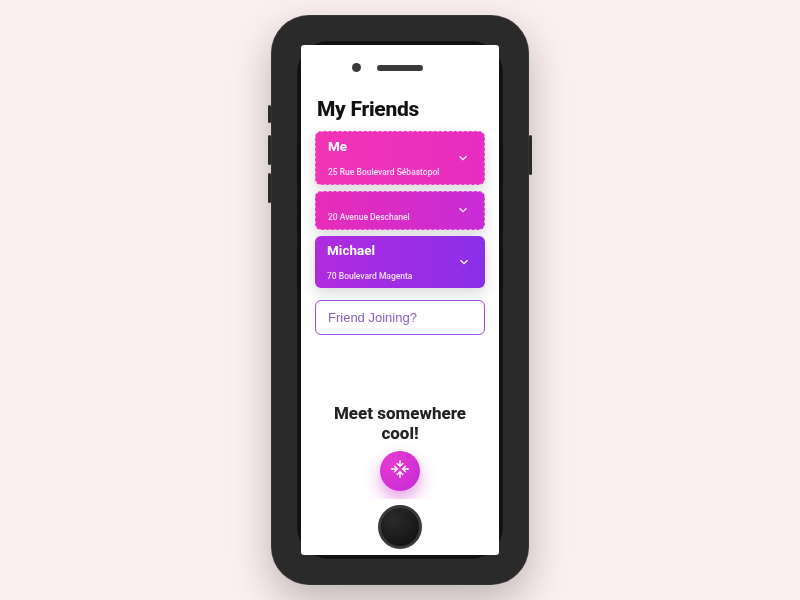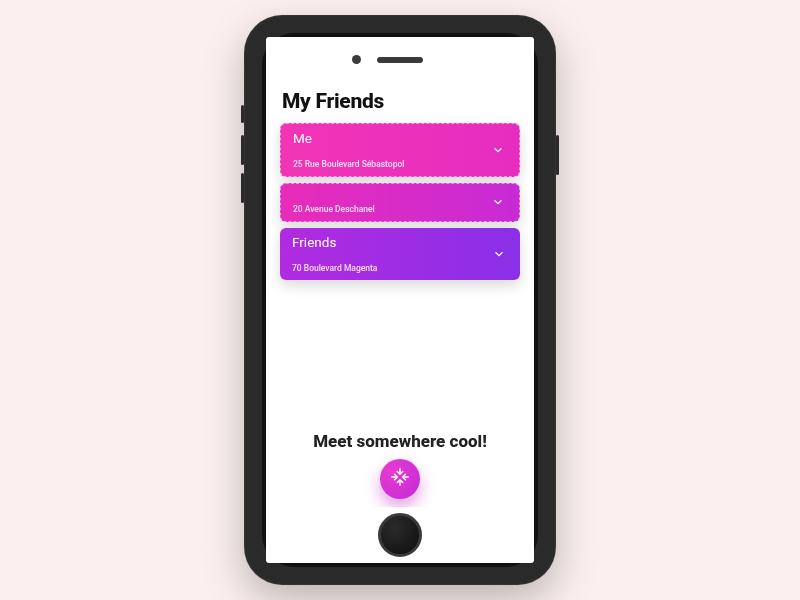--- a/index.html
+++ b/index.html
@@ -7,25 +7,25 @@
   body {
     background: #fbf0ef;
     font-family: -apple-system, "Segoe UI", Roboto, Helvetica, Arial, sans-serif;
     display: flex;
     align-items: center;
     justify-content: center;
   }
 
   
   .phone {
-    width: 312px;
+    width: 258px;
     height: 570px;
     background: #2a2a2a;
     border-radius: 38px;
-    padding: 18px;
+    padding: 26px;
     box-shadow: 0 16px 40px rgba(0,0,0,0.25), inset 0 0 2px rgba(255,255,255,0.2);
     position: relative;
   }
   .phone-inner {
     width: 100%;
     height: 100%;
     background: #111;
     border-radius: 32px;
     padding: 4px;
     position: relative;
@@ -106,21 +106,21 @@
   .cards { display: flex; flex-direction: column; gap: 6px; }
 
   .card {
     position: relative;
     border-radius: 6px;
     padding: 7px 36px 7px 12px;
     color: #fff;
     box-shadow: 0 6px 14px rgba(0,0,0,0.14);
     cursor: pointer;
   }
-  .card .name { font-size: 13.5px; font-weight: 400; line-height: 1.1; }
+  .card .name { font-size: 13.5px; font-weight: 700; line-height: 1.1; }
   .card .addr { font-size: 8.5px; opacity: 0.85; font-weight: 500; margin-top: 13px; }
   .card .chev {
     position: absolute;
     right: 14px;
     top: 50%;
     transform: translateY(-50%);
     width: 14px; height: 14px;
     display: flex; align-items: center; justify-content: center;
   }
   .card .chev svg { width: 14px; height: 14px; stroke: #fff; stroke-width: 2; fill: none; }
@@ -197,29 +197,30 @@
           <div class="card c1">
             <div class="addr">20 Avenue Deschanel</div>
             <span class="chev">
               <svg viewBox="0 0 24 24">
                   <polyline points="6 9 12 15 18 9"></polyline>
                 </svg>
             </span>
           </div>
 
           <div class="card c2">
-            <div class="name">Friends</div>
+            <div class="name">Michael</div>
             <div class="addr">70 Boulevard Magenta</div>
             <span class="chev">
               <svg viewBox="0 0 24 24">
                   <polyline points="6 9 12 15 18 9"></polyline>
                 </svg>
             </span>
           </div>
 
+          <input class="add-friend" type="text" placeholder="Friend Joining?" style="">
         </div>
 
         <div class="spacer"></div>
 
         <div class="footer">
           <div class="headline">Meet somewhere cool!</div>
           <div class="fab">
             <span>
               <svg viewBox="0 0 24 24">
                 <line x1="12" y1="3" x2="12" y2="8"></line>

